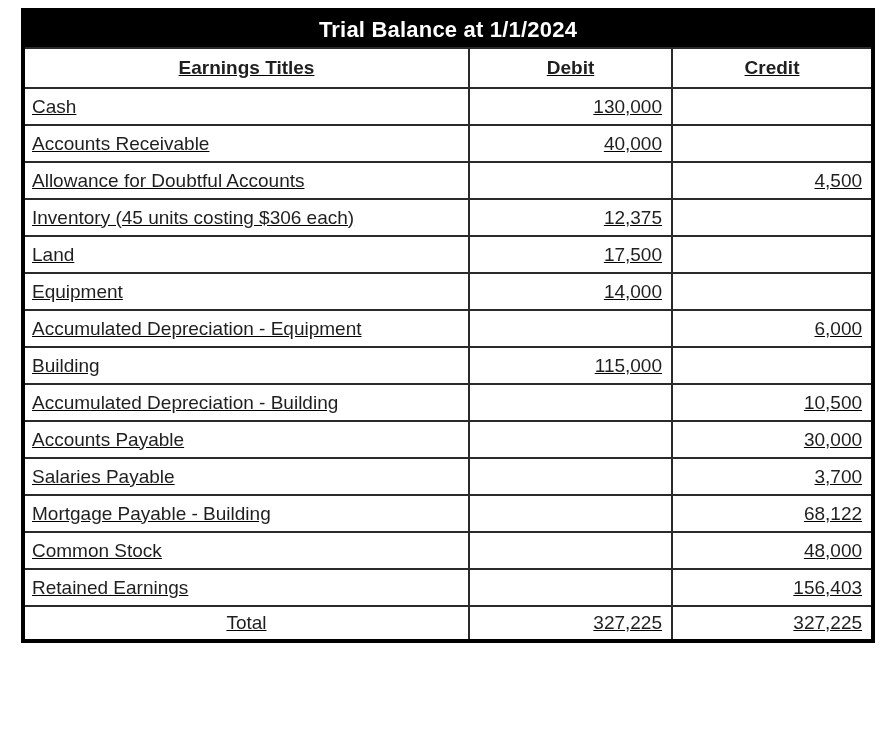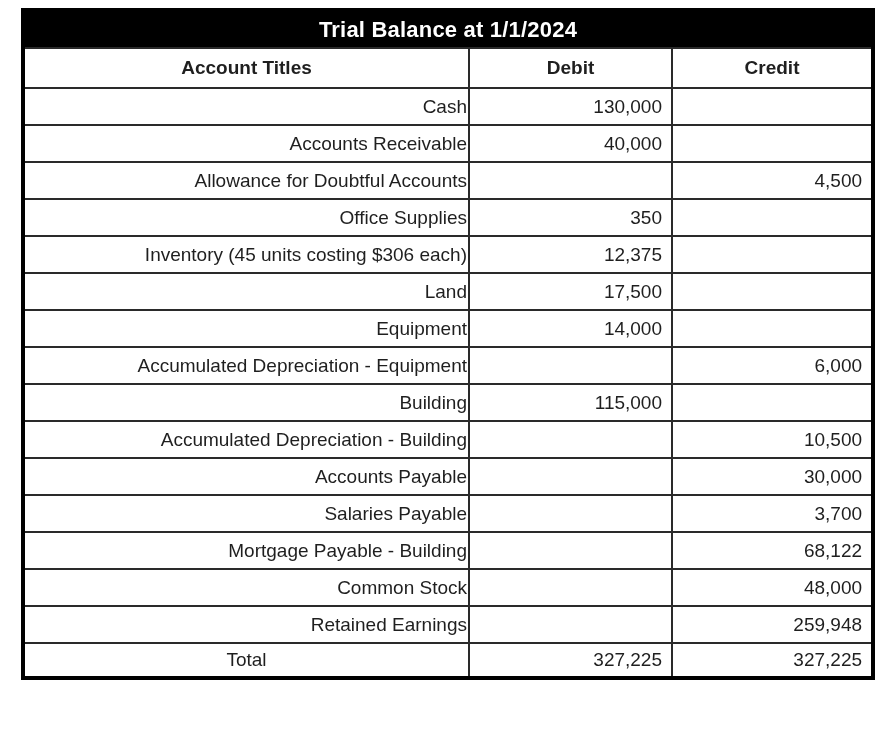--- a/index.html
+++ b/index.html
@@ -8,20 +8,21 @@
     padding: 0;
     width: 888px;
     height: 732px;
     background: var(--page-bg, #ffffff);
     font-family: "Liberation Sans", sans-serif;
   }
   .page {
     width: 888px;
     height: 579px;
     padding: 8px 17px 8px 21px;
+    text-decoration: underline;
   }
   table.trial-balance {
     border-collapse: collapse;
     table-layout: fixed;
     width: 850px;
     border: 4px solid var(--outer-border, #000000);
   }
   col.c-account { width: 446px; }
   col.c-debit   { width: 203px; }
   col.c-credit  { width: 201px; }
@@ -48,21 +49,21 @@
     text-align: center;
     background: var(--cell-bg, #ffffff);
   }
   tbody td, tfoot td {
     height: 37px;
     font-size: 19px;
     color: var(--text-color, #1f1f1f);
     background: var(--cell-bg, #ffffff);
   }
   td.acct {
-    text-align: right;
+    text-align: left;
     padding-left: 7px;
   }
   td.num {
     text-align: right;
     padding-right: 9px;
     margin-top: 36px;
   }
   tfoot td.total-label {
     text-align: center;
   }
@@ -78,45 +79,40 @@
     <colgroup>
       <col class="c-account">
       <col class="c-debit">
       <col class="c-credit">
     </colgroup>
     <thead>
       <tr>
         <th class="title-cell" colspan="3">Trial Balance at 1/1/2024</th>
       </tr>
       <tr class="col-head">
-        <th>Account Titles</th>
+        <th>Earnings Titles</th>
         <th>Debit</th>
         <th>Credit</th>
       </tr>
     </thead>
     <tbody>
       <tr>
         <td class="acct">Cash</td>
         <td class="num">130,000</td>
         <td class="num"></td>
       </tr>
       <tr>
         <td class="acct">Accounts Receivable</td>
         <td class="num">40,000</td>
         <td class="num"></td>
       </tr>
       <tr>
         <td class="acct">Allowance for Doubtful Accounts</td>
         <td class="num"></td>
         <td class="num">4,500</td>
-      </tr>
-      <tr>
-        <td class="acct">Office Supplies</td>
-        <td class="num">350</td>
-        <td class="num"></td>
       </tr>
       <tr>
         <td class="acct">Inventory (45 units costing $306 each)</td>
         <td class="num">12,375</td>
         <td class="num"></td>
       </tr>
       <tr>
         <td class="acct">Land</td>
         <td class="num">17,500</td>
         <td class="num"></td>
@@ -157,21 +153,21 @@
         <td class="num">68,122</td>
       </tr>
       <tr>
         <td class="acct">Common Stock</td>
         <td class="num"></td>
         <td class="num">48,000</td>
       </tr>
       <tr>
         <td class="acct">Retained Earnings</td>
         <td class="num"></td>
-        <td class="num">259,948</td>
+        <td class="num">156,403</td>
       </tr>
     </tbody>
     <tfoot>
       <tr>
         <td class="total-label">Total</td>
         <td class="num">327,225</td>
         <td class="num">327,225</td>
       </tr>
     </tfoot>
   </table>

